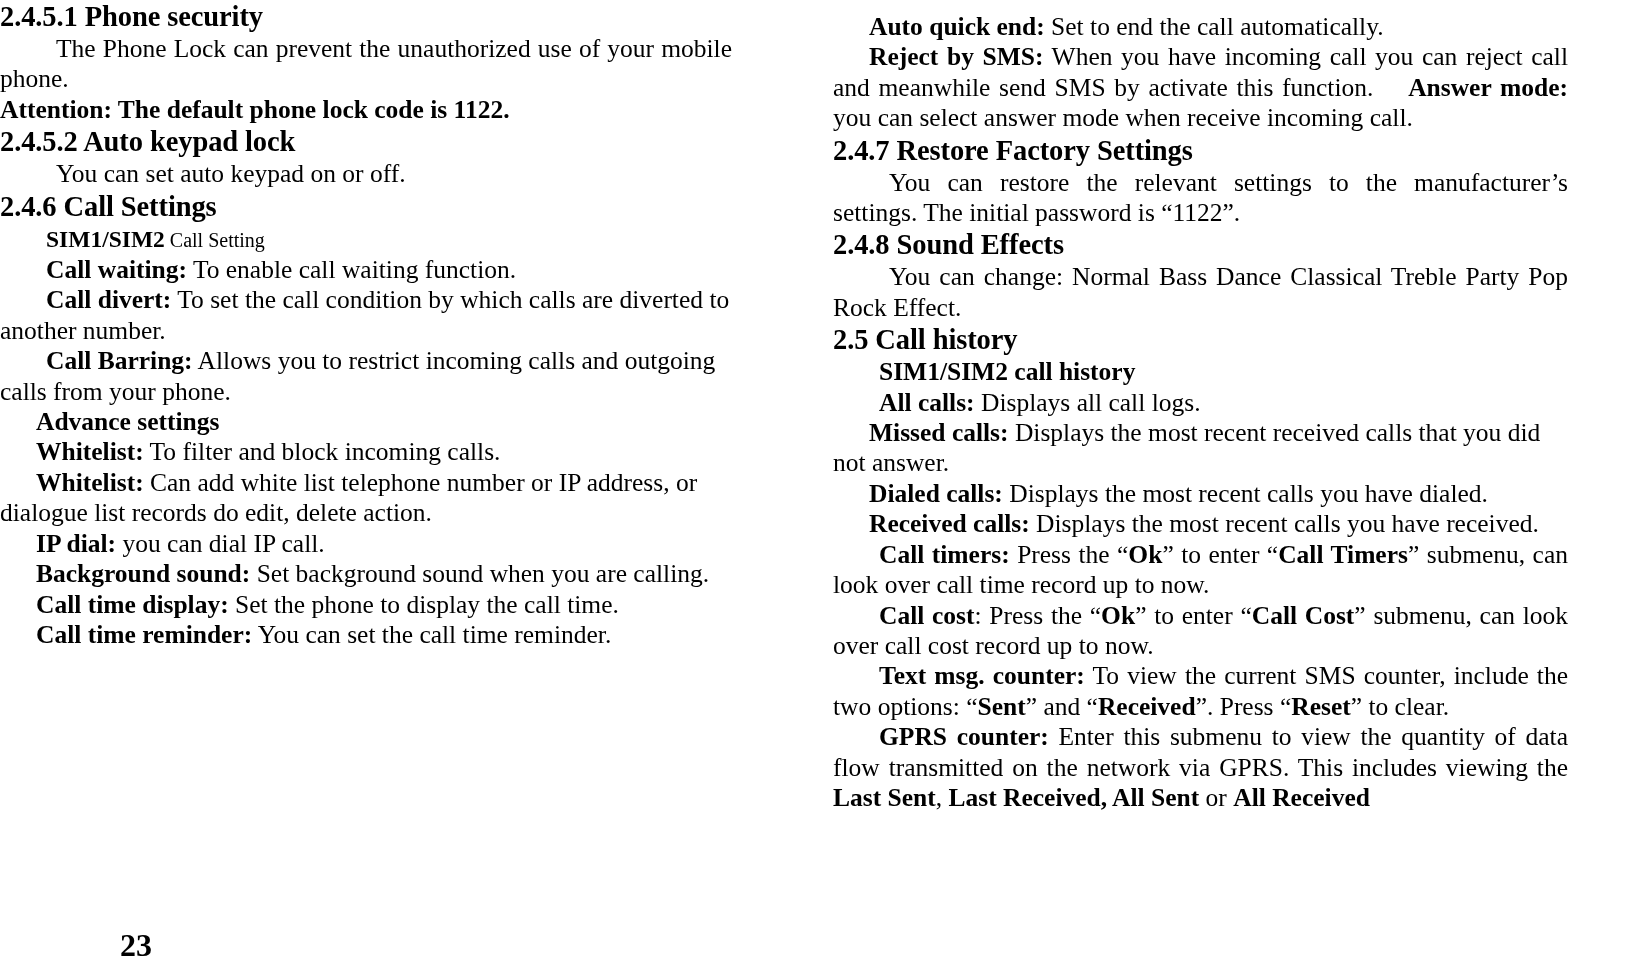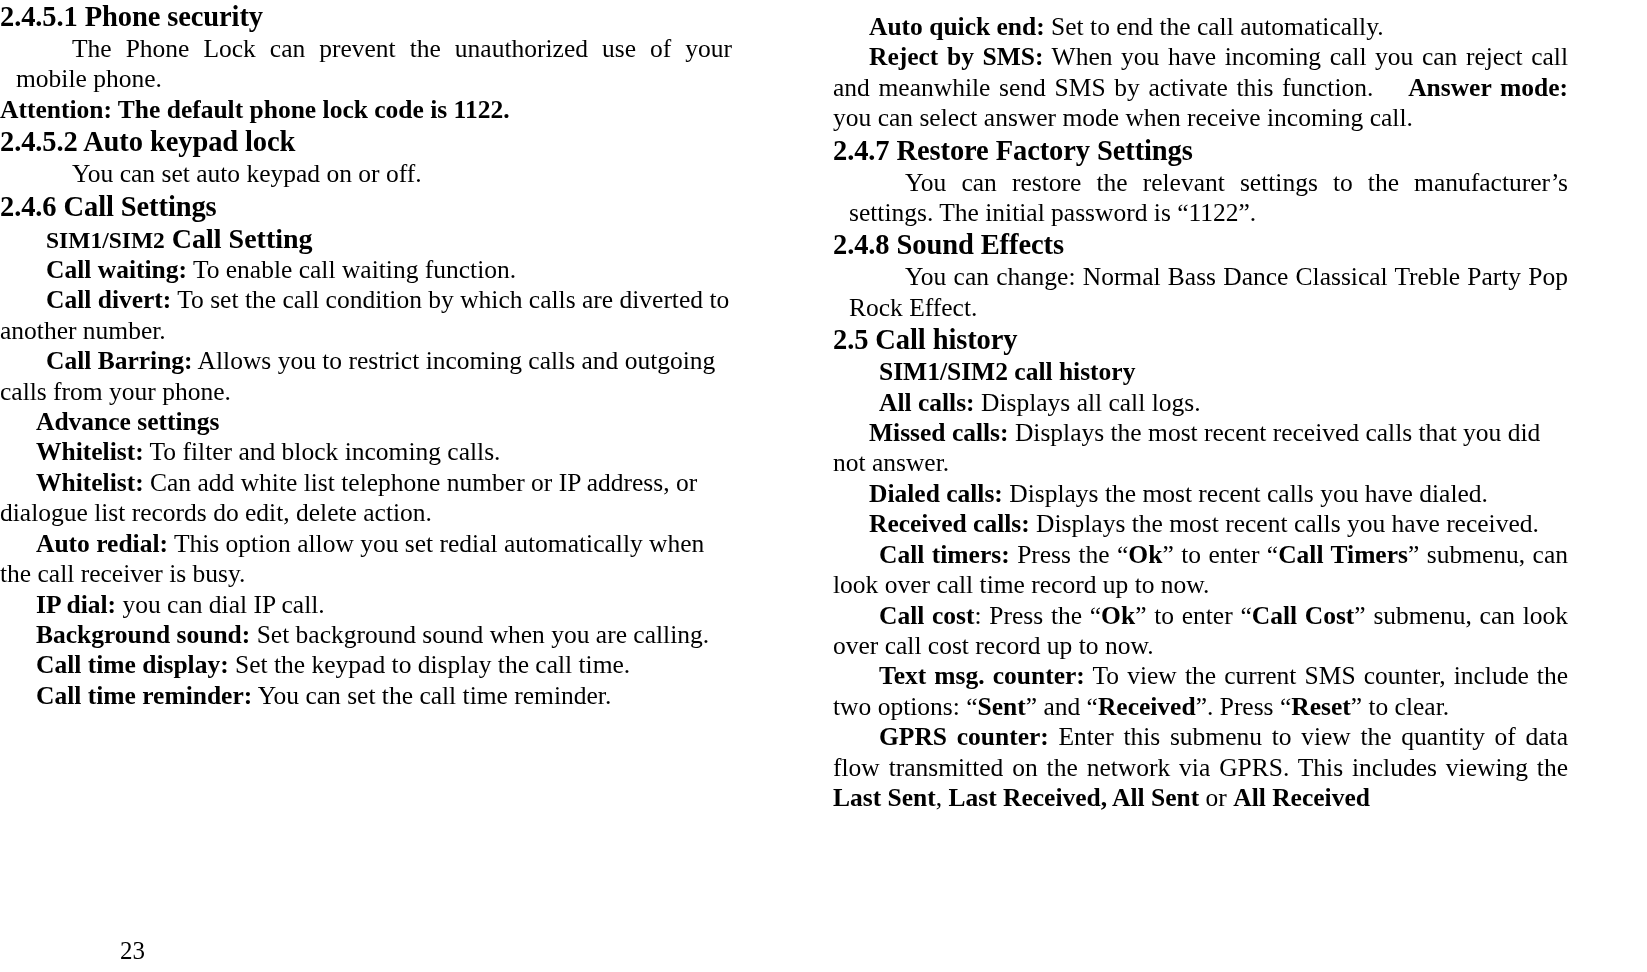--- a/index.html
+++ b/index.html
@@ -46,42 +46,43 @@
 
   p.para {
     margin: 0;
     padding: 0;
     text-indent: 0;
   }
   p.just {
     text-align: justify;
     text-align-last: left;
   }
-  p.ind1 { text-indent: 56px; padding-left: 16px; }
+  p.ind1 { text-indent: 56px; }
   p.ind2 { text-indent: 46px; }
   p.ind3 { text-indent: 36px; }
   p.ind0 { text-indent: 0; }
 
   b, strong { font-weight: bold; }
 
   .simlabel {
     font-family: "Liberation Serif", "DejaVu Serif", serif;
     font-weight: bold;
     font-size: 23.5px;
   }
   .simhead {
-    font-weight: bold;
-    font-size: 28px;
+    font-weight: normal;
+    font-size: 20px;
   }
 
   .pagenum {
     position: absolute;
-    bottom: 6px;
-    font-size: 25px;
+    bottom: 12px;
+    font-size: 32px;
     line-height: 30px;
+    font-weight: bold;
   }
   .pagenum-left  { left: 120px; }
 
   .nowrapgap { white-space: pre; }
 </style>
 </head>
 <body>
 
 <div class="spread">
 
@@ -108,27 +109,26 @@
 
       <p class="para ind2"><b>Call Barring:</b><span> Allows you to restrict incoming calls and outgoing calls from your phone.</span></p>
 
 
       <p class="para ind3"><b>Advance settings</b></p>
 
       <p class="para ind3"><b>Whitelist:</b><span> To filter and block incoming calls.</span></p>
 
       <p class="para ind3"><b>Whitelist:</b><span> Can add white list telephone number or IP address, or dialogue list records do edit, delete action.</span></p>
 
-      <p class="para ind3"><b>Auto redial:</b><span> This option allow you set redial automatically when the call receiver is busy.</span></p>
 
       <p class="para ind3"><b>IP dial:</b><span> you can dial IP call.</span></p>
 
       <p class="para ind3"><b>Background sound:</b><span> Set background sound when you are calling.</span></p>
 
-      <p class="para ind3"><b>Call time display:</b><span> Set the keypad to display the call time.</span></p>
+      <p class="para ind3"><b>Call time display:</b><span> Set the phone to display the call time.</span></p>
 
       <p class="para ind3"><b>Call time reminder:</b><span> You can set the call time reminder.</span></p>
 
     </div>
 
     <div class="pagenum pagenum-left">23</div>
   </div>
 
   <div class="page page-right">
     <div class="body-col">

